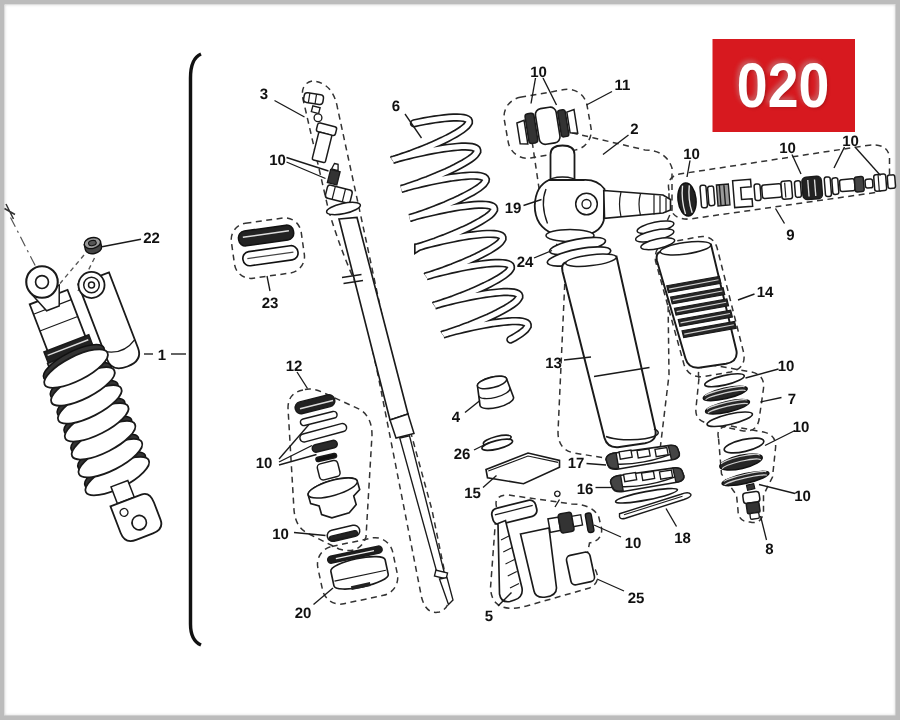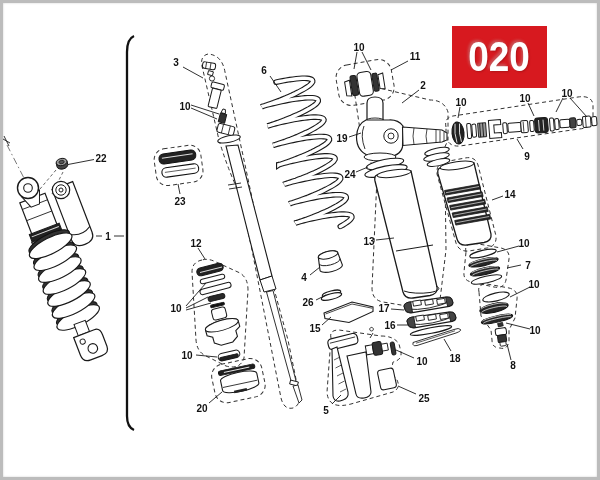--- a/index.html
+++ b/index.html
@@ -1,16 +1,16 @@
 <!DOCTYPE html>
 <html><head><meta charset="utf-8"><style>
 html,body{margin:0;padding:0;width:600px;height:480px;background:#fff;font-family:"Liberation Sans",sans-serif;}
 .frame{position:absolute;left:0;top:0;width:600px;height:480px;box-sizing:border-box;
 border:3px solid #bcbcbc;box-shadow:inset 0 0 2px #c8c8c8;}
-.redbox{position:absolute;left:452px;top:26px;width:95px;height:62px;background:#d7191f;display:flex;align-items:center;justify-content:center;}
+.redbox{position:absolute;left:475px;top:26px;width:95px;height:62px;background:#d7191f;display:flex;align-items:center;justify-content:center;}
 .redbox span{color:#fff;font-weight:bold;font-size:42px;letter-spacing:0px;transform:scaleX(0.88);text-shadow:-2px -2px 3px rgba(185,185,185,0.38),1px 1px 2px rgba(90,0,0,0.3);}
 </style></head>
 <body>
 <div class="frame"></div>
 <svg width="600" height="480" viewBox="0 0 600 480" xmlns="http://www.w3.org/2000/svg" style="position:absolute;left:0;top:0" font-family="Liberation Sans, sans-serif">
 <path d="M208,54 Q200,56 202,66 L219,140 Q228,170 240,195 L252,250 L281,398 Q284,410 293,408 Q301,405 299,394 L288,340 L262,245 L244,160 L225,72 Q222,55 208,54 Z" fill="none" stroke="#333" stroke-width="1" stroke-dasharray="4 3"></path>
 <rect x="155" y="147" width="47" height="37" rx="11" transform="rotate(-8 178 165)" fill="none" stroke="#333" stroke-width="1" stroke-dasharray="4 3"></rect>
 <rect x="337" y="62" width="56" height="41" rx="13" transform="rotate(-10 365 82)" fill="none" stroke="#333" stroke-width="1" stroke-dasharray="4 3"></rect>
 <path d="M202,260 Q192,262 192,272 L196,340 Q197,352 206,356 L226,366 Q240,370 244,358 L248,290 Q248,278 240,273 L216,262 Q208,258 202,260 Z" fill="none" stroke="#333" stroke-width="1" stroke-dasharray="4 3"></path>
 <rect x="213" y="361" width="51" height="39" rx="12" transform="rotate(-12 239 381)" fill="none" stroke="#333" stroke-width="1" stroke-dasharray="4 3"></rect>

